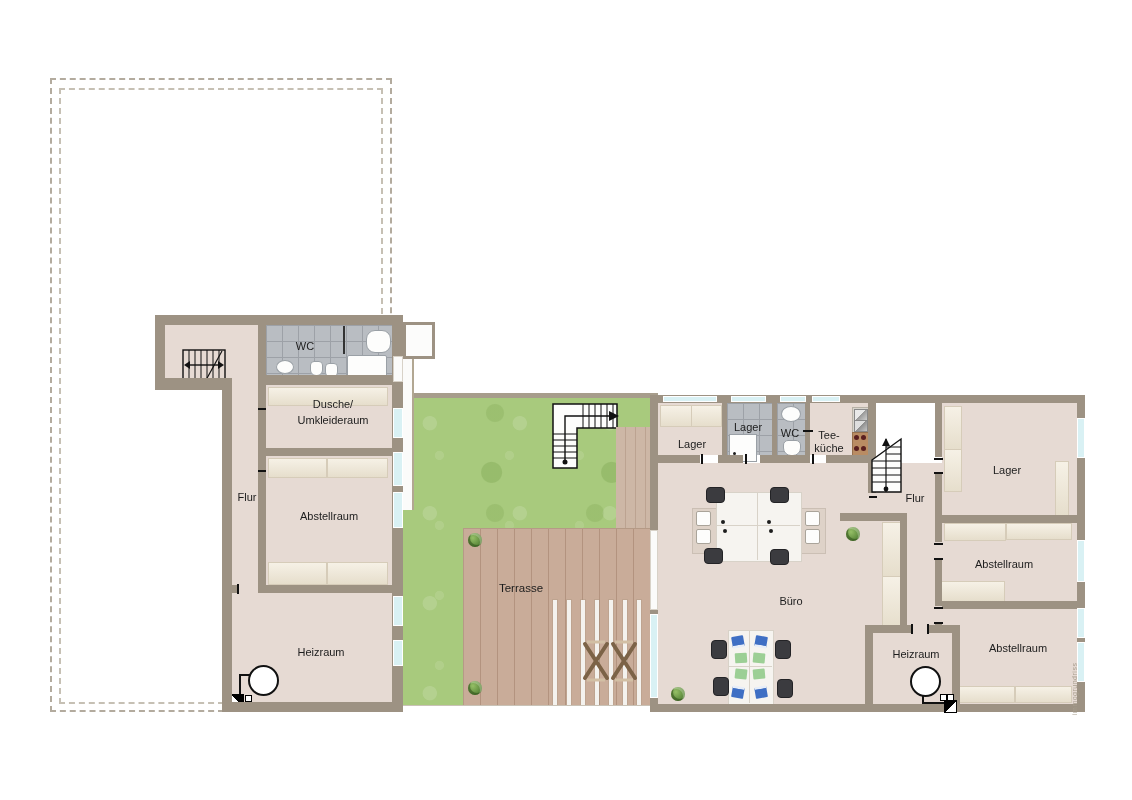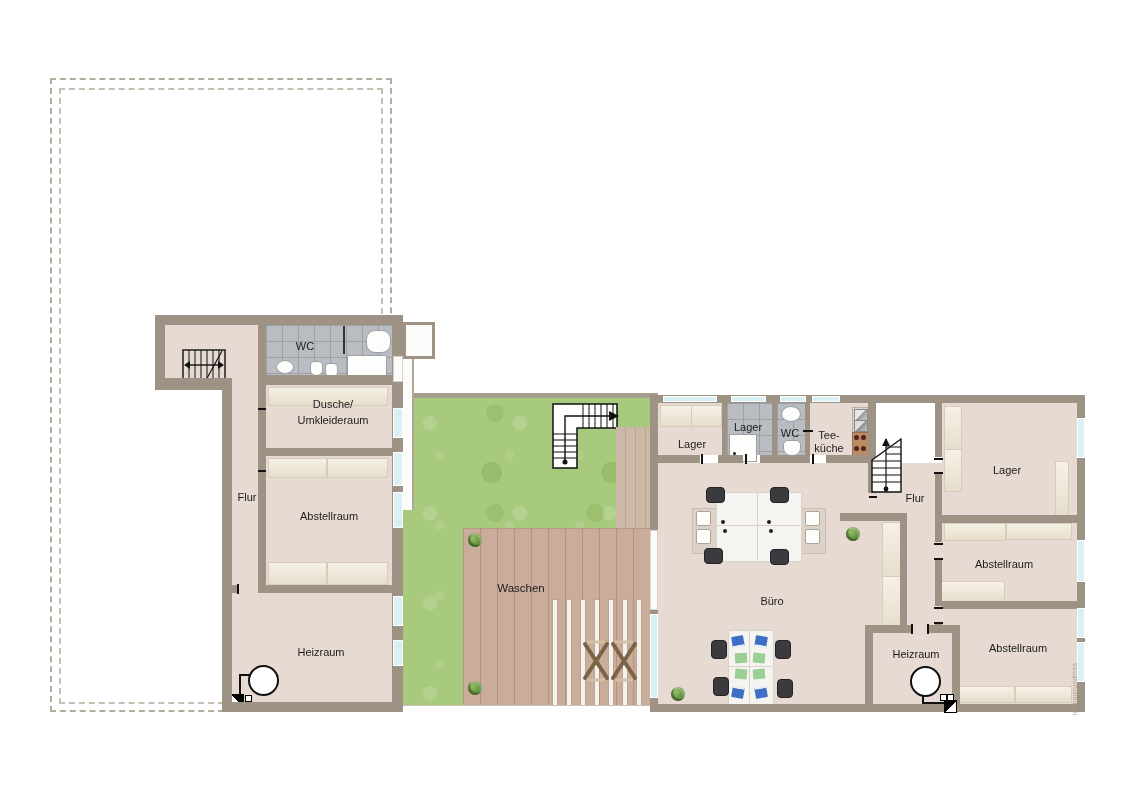--- a/index.html
+++ b/index.html
@@ -98,21 +98,21 @@
         <line x1="54" y1="6" x2="32" y2="40"></line>
     </g>
     <g stroke="#d2bfa4" stroke-width="3">
       <line x1="6" y1="4" x2="24" y2="4"></line>
         <line x1="6" y1="42" x2="24" y2="42"></line>
       <line x1="34" y1="4" x2="52" y2="4"></line>
         <line x1="34" y1="42" x2="52" y2="42"></line>
     </g>
   </svg>
 
-  <div class="label" style="left:521px;top:588px;font-size:11.5px;">Waschen</div>
+  <div class="label" style="left:521px;top:588px;font-size:11.5px;">Terrasse</div>
   <div class="abs" style="left:403px;top:705px;width:255px;height:9px;background:#fff;border-top:1px solid #c9c2b6;"></div>
 
   <div class="plant" style="left:475px;top:540px;"></div>
   <div class="plant" style="left:475px;top:688px;"></div>
 
   <div class="floor" style="left:165px;top:325px;width:93px;height:55px;"></div>
   <div class="floor" style="left:232px;top:378px;width:26px;height:215px;"></div>
   <div class="tile" style="left:266px;top:325px;width:126px;height:50px;"></div>
   <div class="floor" style="left:266px;top:385px;width:126px;height:63px;"></div>
   <div class="floor" style="left:266px;top:456px;width:126px;height:129px;"></div>
@@ -332,21 +332,21 @@
   <div class="tick" style="left:934px;top:622px;width:9px;height:2px;"></div>
   <div class="tick" style="left:911px;top:624px;width:2px;height:10px;"></div>
   <div class="tick" style="left:927px;top:624px;width:2px;height:10px;"></div>
 
   <div class="label" style="left:692px;top:444px;">Lager</div>
   <div class="label" style="left:748px;top:427px;">Lager</div>
   <div class="label" style="left:790px;top:433px;">WC</div>
   <div class="label" style="left:829px;top:435px;">Tee-</div>
   <div class="label" style="left:829px;top:448px;">küche</div>
   <div class="label" style="left:915px;top:498px;">Flur</div>
-  <div class="label" style="left:772px;top:601px;">Büro</div>
+  <div class="label" style="left:791px;top:601px;">Büro</div>
   <div class="label" style="left:1007px;top:470px;">Lager</div>
   <div class="label" style="left:1004px;top:564px;">Abstellraum</div>
   <div class="label" style="left:1018px;top:648px;">Abstellraum</div>
   <div class="label" style="left:916px;top:654px;">Heizraum</div>
 
   <div class="watermark" style="left:1071px;top:655px;height:60px;">immogrundriss</div>
 
 </div>
 
 </body></html>

